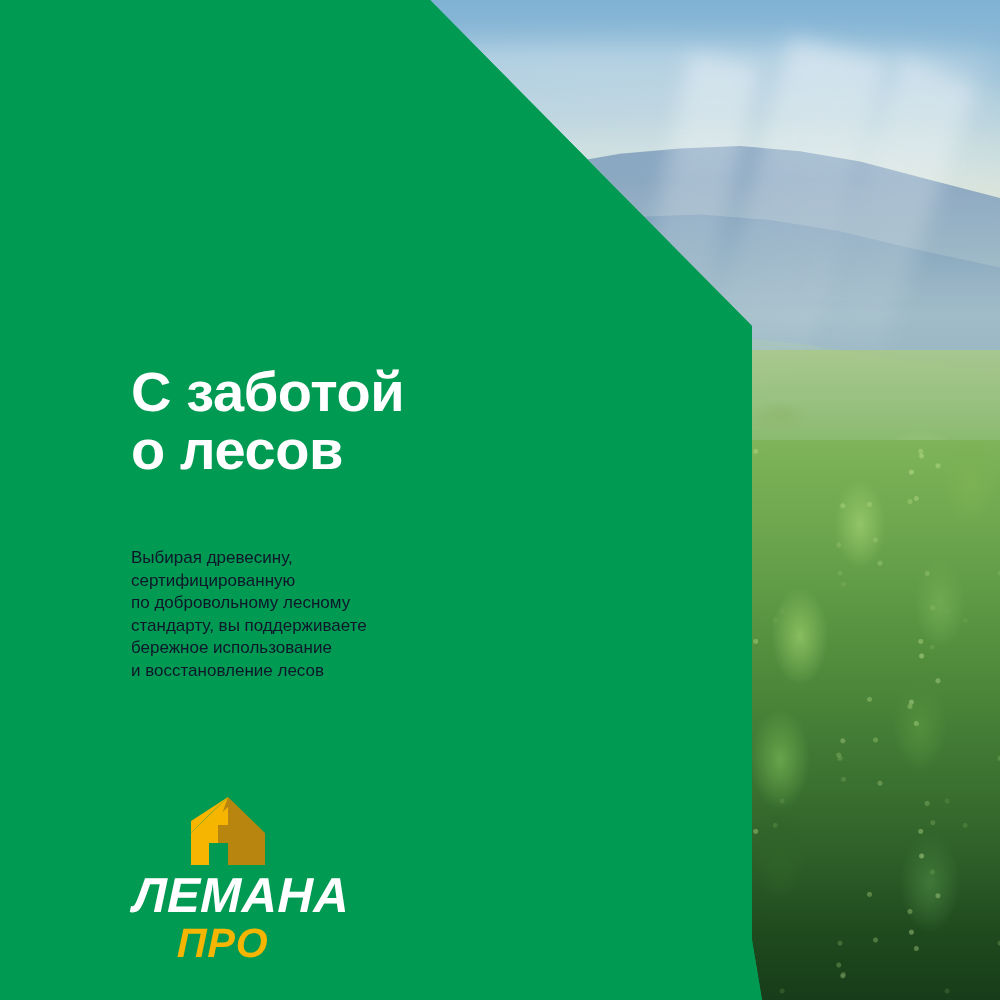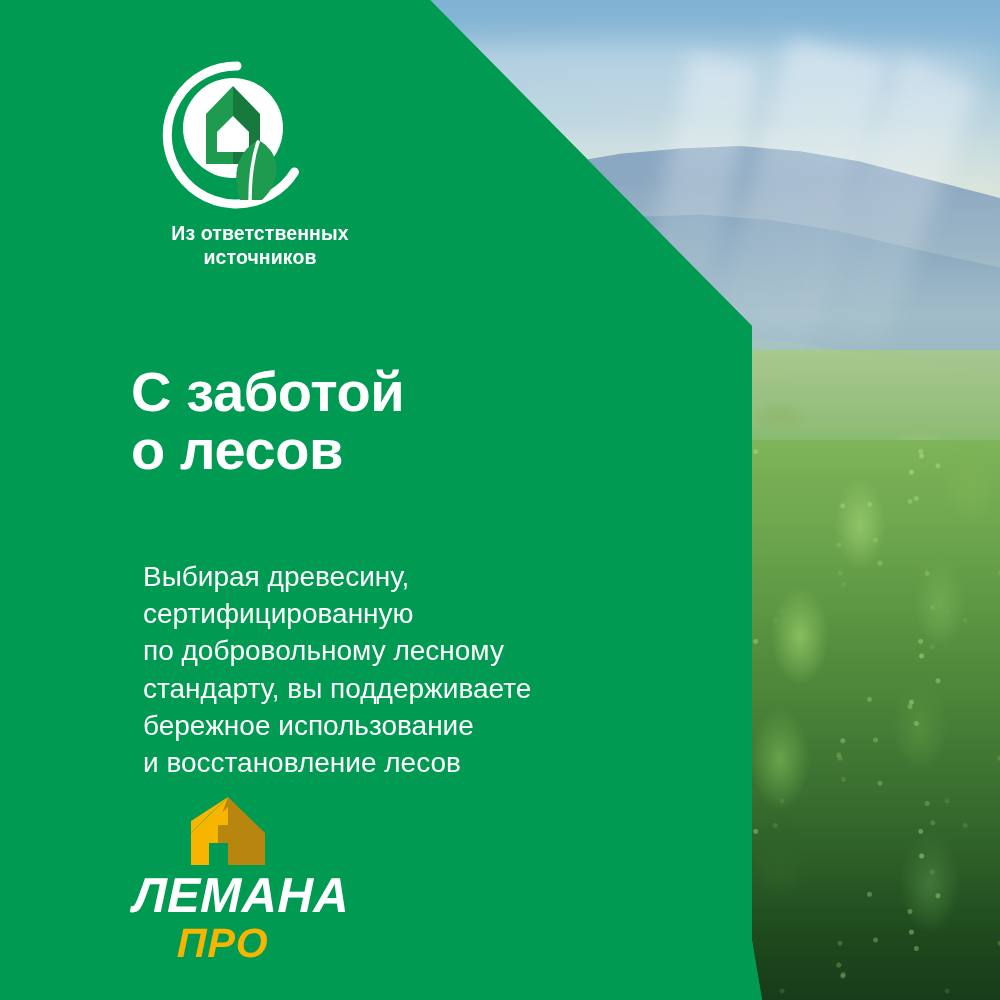--- a/index.html
+++ b/index.html
@@ -243,28 +243,27 @@
     line-height: 1.04;
     letter-spacing: -0.4px;
     white-space: pre-line;
   }
 
   
   #body-copy {
     position: absolute;
     left: 131px;
     top: 530px;
-    color: #ffffff;
-    font-size: 28px;
+    color: #0f172a;
+    font-size: 17px;
     font-weight: 400;
     line-height: 1.33;
     letter-spacing: 0px;
     white-space: pre-line;
     max-width: 430px;
-    margin-left: 12px;
   }
 
   
   #brand {
     position: absolute;
     left: 133px;
     top: 795px;
     width: 230px;
   }
   #brand-house { display: block; width: 86px; height: 72px; margin-left: 52px; }
@@ -317,45 +316,20 @@
       <div class="canopy-mid"></div>
       <div class="forest"></div>
       <div class="forest-speckle"></div>
     </div>
   </div>
 
   <div id="green-panel"></div>
 
   <div id="content">
 
-    <div id="eco-badge">
-      <svg id="eco-mark" viewBox="0 0 150 150" aria-hidden="true">
-
-        <path d="M75 6
-                 A69 69 0 1 0 132.5 112" fill="none" stroke="#ffffff" stroke-width="9" stroke-linecap="round"></path>
-
-        <circle cx="71" cy="68" r="50" fill="#ffffff"></circle>
-
-        <path d="M71 26 L44 54 L44 104 L71 104 Z" fill="#1E9B4E"></path>
-
-        <path d="M71 26 L98 54 L98 104 L71 104 Z" fill="#17793D"></path>
-
-        <path d="M71 56 L55 72 L55 92 L87 92 L87 72 Z" fill="#ffffff"></path>
-
-        <path d="M71 56 L87 72 L87 92 L71 92 Z" fill="#1E9B4E" opacity="0.0"></path>
-
-        <path d="M78 140
-                 C70 116 74 92 96 80
-                 C120 92 120 122 100 140
-                 Z" fill="#1E9B4E"></path>
-        <path d="M96 82 C90 100 88 120 88 140" fill="none" stroke="#ffffff" stroke-width="3.5" stroke-linecap="round"></path>
-      </svg>
-      <div id="eco-caption">Из ответственных
-источников</div>
-    </div>
 
     <h1 id="headline">С заботой
 о лесов</h1>
 
     <p id="body-copy">Выбирая древесину,
 сертифицированную
 по добровольному лесному
 стандарту, вы поддерживаете
 бережное использование
 и восстановление лесов</p>

